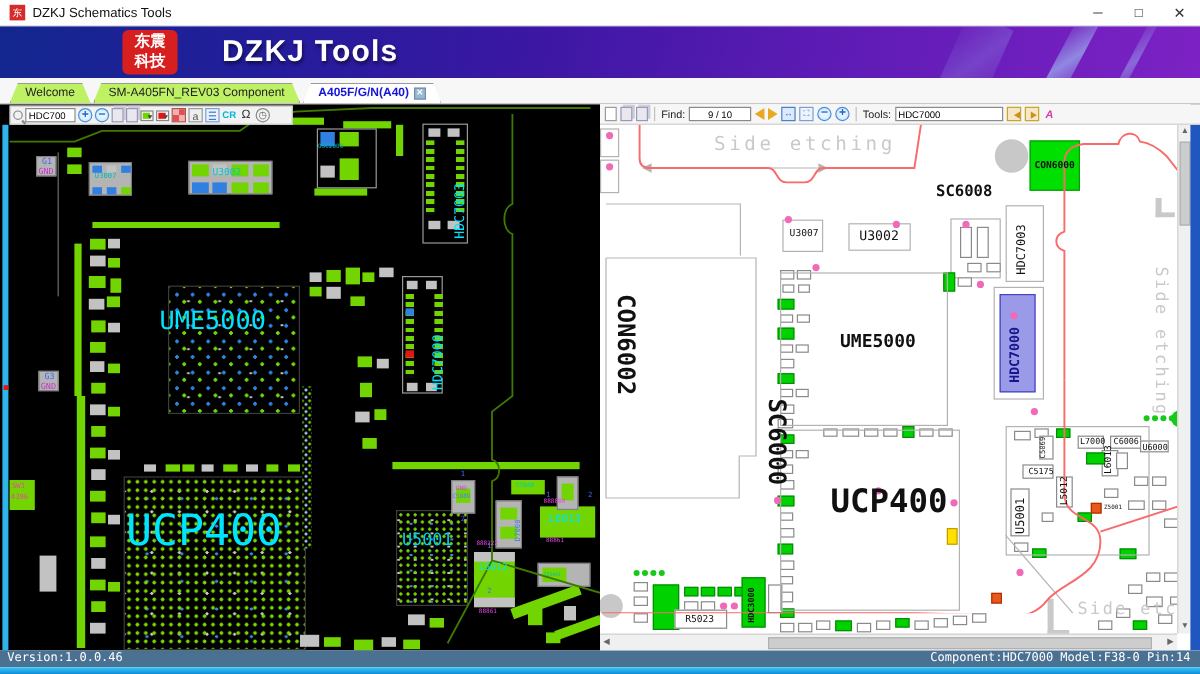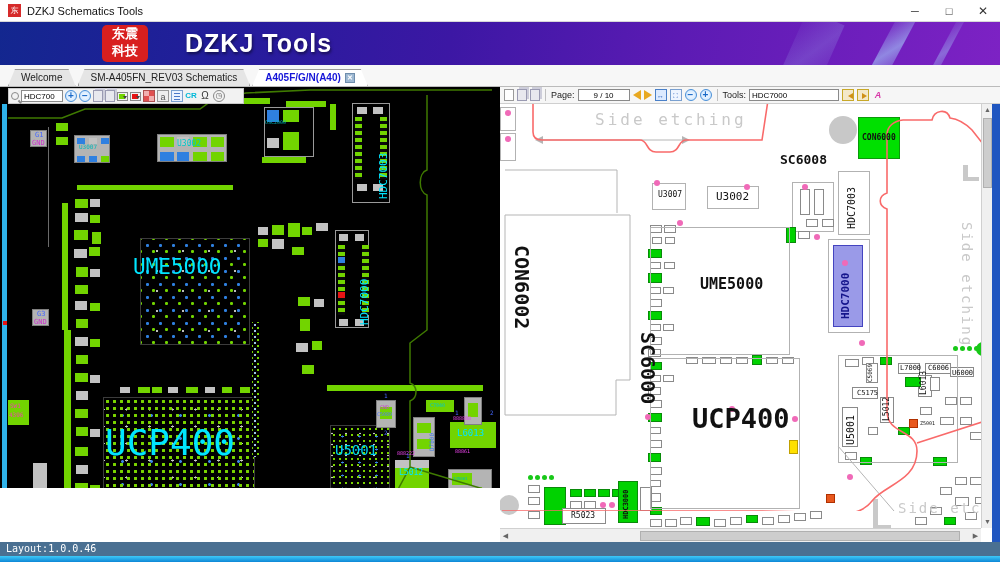--- a/index.html
+++ b/index.html
@@ -22,28 +22,28 @@
   .streak{position:absolute;background:linear-gradient(120deg,rgba(255,255,255,0) 0%,rgba(170,220,255,.55) 50%,rgba(255,255,255,0) 100%);}
   #logo{position:absolute;left:102px;top:3px;width:46px;height:37px;background:#d81f1f;border-radius:5px;
         color:#fff;font-weight:bold;font-size:13px;line-height:17px;text-align:center;overflow:hidden;}
   #brand{position:absolute;left:157px;top:7px;font-size:25px;font-weight:bold;color:#fff;
          letter-spacing:1px;text-shadow:1px 2px 3px rgba(0,0,0,.5);margin-left:28px;}
   #tagline{position:absolute;left:527px;top:11px;font-size:19px;color:#f2ecff;
            text-shadow:1px 1px 2px rgba(0,0,0,.45);letter-spacing:.5px;}
   
   #tabbar{position:absolute;left:0;top:65px;width:1000px;height:22px;background:#f7f7f7;
           border-bottom:1px solid #bbb;display:flex;align-items:flex-end;padding-left:8px;}
-  .tab{height:17px;line-height:16px;font-size:10px;color:#222;background:#e5e5e5;
+  .tab{height:17px;line-height:16px;font-size:10px;color:#222;background:#bef264;
        border:1px solid #9a9a9a;border-bottom:none;padding:0 12px;margin-right:2px;
        clip-path:polygon(7px 0,calc(100% - 7px) 0,100% 100%,0 100%);display:flex;align-items:center;gap:4px;}
   .tab.active{color:#1515d8;font-weight:bold;background:#fff;}
   .tabclose{width:10px;height:10px;background:#9db8d2;border:1px solid #6f8eac;color:#fff;
             font-size:7px;line-height:8px;text-align:center;}
   
-  #leftpanel{position:absolute;left:0;top:87px;width:500px;height:401px;background:#000;overflow:hidden;}
+  #leftpanel{position:absolute;left:0;top:87px;width:500px;height:455px;background:#000;overflow:hidden;}
   #rightpanel{position:absolute;left:500px;top:87px;width:500px;height:455px;background:#fff;overflow:hidden;}
   
   #ltoolbar{position:absolute;left:8px;top:1px;width:236px;height:16px;background:#f2f2f2;
             border:1px solid #c8c8c8;display:flex;align-items:center;gap:2px;padding:0 2px;z-index:30;}
   #rtoolbar{position:absolute;left:0;top:0;width:500px;height:17px;background:#f6f6f6;
             border-bottom:1px solid #cfcfcf;display:flex;align-items:center;gap:3px;padding:0 4px;z-index:30;}
   .tool-input{height:12px;font-size:8px;border:1px solid #8a8a8a;background:#fff;padding:0 2px;
               font-family:"Liberation Sans",sans-serif;}
   .tlabel{font-size:9px;color:#222;}
   .sep{width:1px;height:12px;background:#c0c0c0;margin:0 2px;}
@@ -149,21 +149,21 @@
       <div>科技</div>
     </div>
     <div id="brand">DZKJ Tools</div>
   </div>
 
   <div id="tabbar">
       <div class="tab">
         <span>Welcome</span>
       </div>
       <div class="tab">
-        <span>SM-A405FN_REV03 Schematics</span>
+        <span>SM-A405FN_REV03 Component</span>
       </div>
       <div class="tab active">
         <span>A405F/G/N(A40)</span>
         <span class="tabclose">✕</span>
       </div>
     </div>
 
   <div id="leftpanel">
     <div id="ltoolbar">
         <span class="ic ic-search"></span>
@@ -358,21 +358,21 @@
         <span class="plab" style="left: 384px; top: 343px; font-size: 6px; color: rgb(68, 102, 255); font-family: &quot;DejaVu Sans Mono&quot;, monospace;">2</span>
       </div>
   </div>
 
   <div id="rightpanel">
     <div id="rtoolbar">
         <span class="ic ic-page"></span>
         <span class="ic ic-copy"></span>
         <span class="ic ic-copy"></span>
         <span class="sep"></span>
-        <span class="tlabel">Page:</span>
+        <span class="tlabel">Find:</span>
         <input class="tool-input" value="9 / 10" style="width: 52px; text-align: center;">
         <span class="ic ic-prev"></span>
         <span class="ic ic-next"></span>
         <span class="ic ic-fitw">↔</span>
         <span class="ic ic-fitp">⛶</span>
         <span class="ic ic-zout">−</span>
         <span class="ic ic-zin">+</span>
         <span class="sep"></span>
         <span class="tlabel">Tools:</span>
         <input class="tool-input" value="HDC7000" style="width: 90px;">
@@ -569,17 +569,18 @@
     </div>
     <div class="hscroll" style="left:0;top:441px;width:481px;height:14px;">
       <div class="sarrow">◀</div>
       <div class="thumb" style="position:absolute;left:140px;top:2px;width:320px;height:10px;"></div>
       <div class="sarrow">▶</div>
     </div>
     <div id="rblueedge"></div>
   </div>
 
   <div id="statusbar">
-    <span id="statusleft">Layout:1.0.0.46</span>
+    <span id="statusleft">Version:1.0.0.46</span>
+    <span id="statusright">Component:HDC7000 Model:F38-0 Pin:14</span>
   </div>
   <div id="bottomstrip"></div>
 
 </div>
 
 </body></html>

